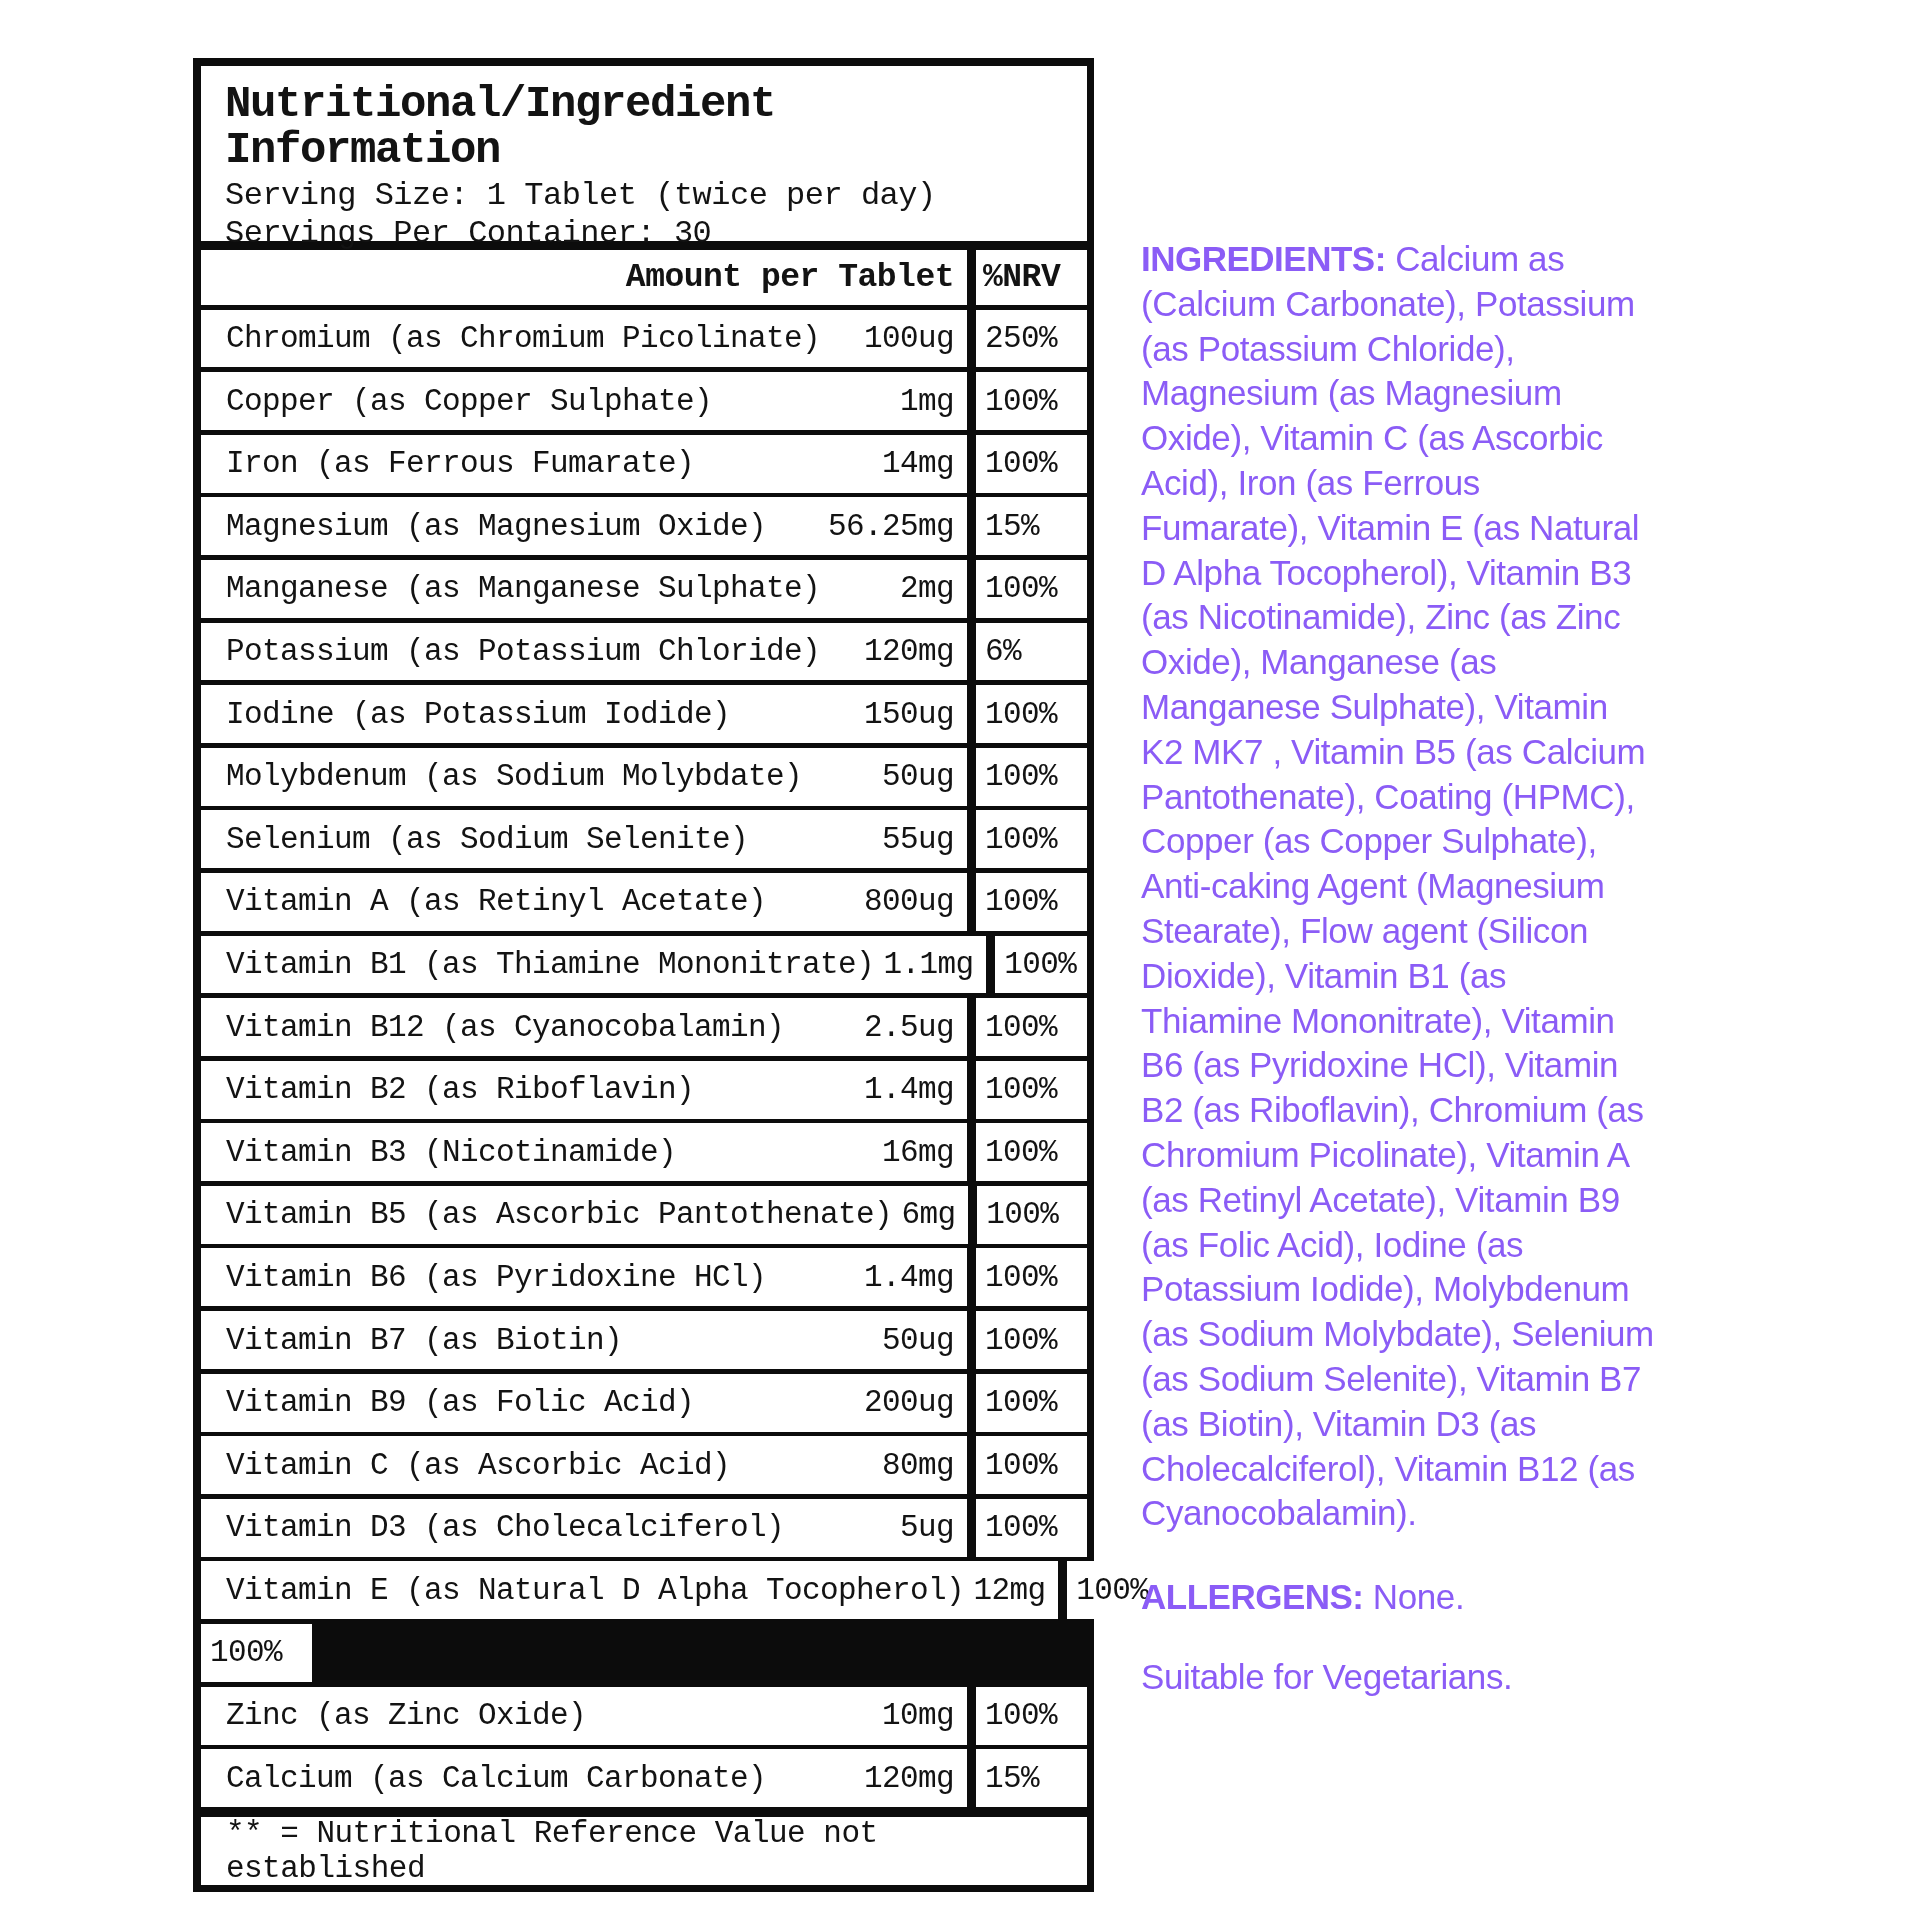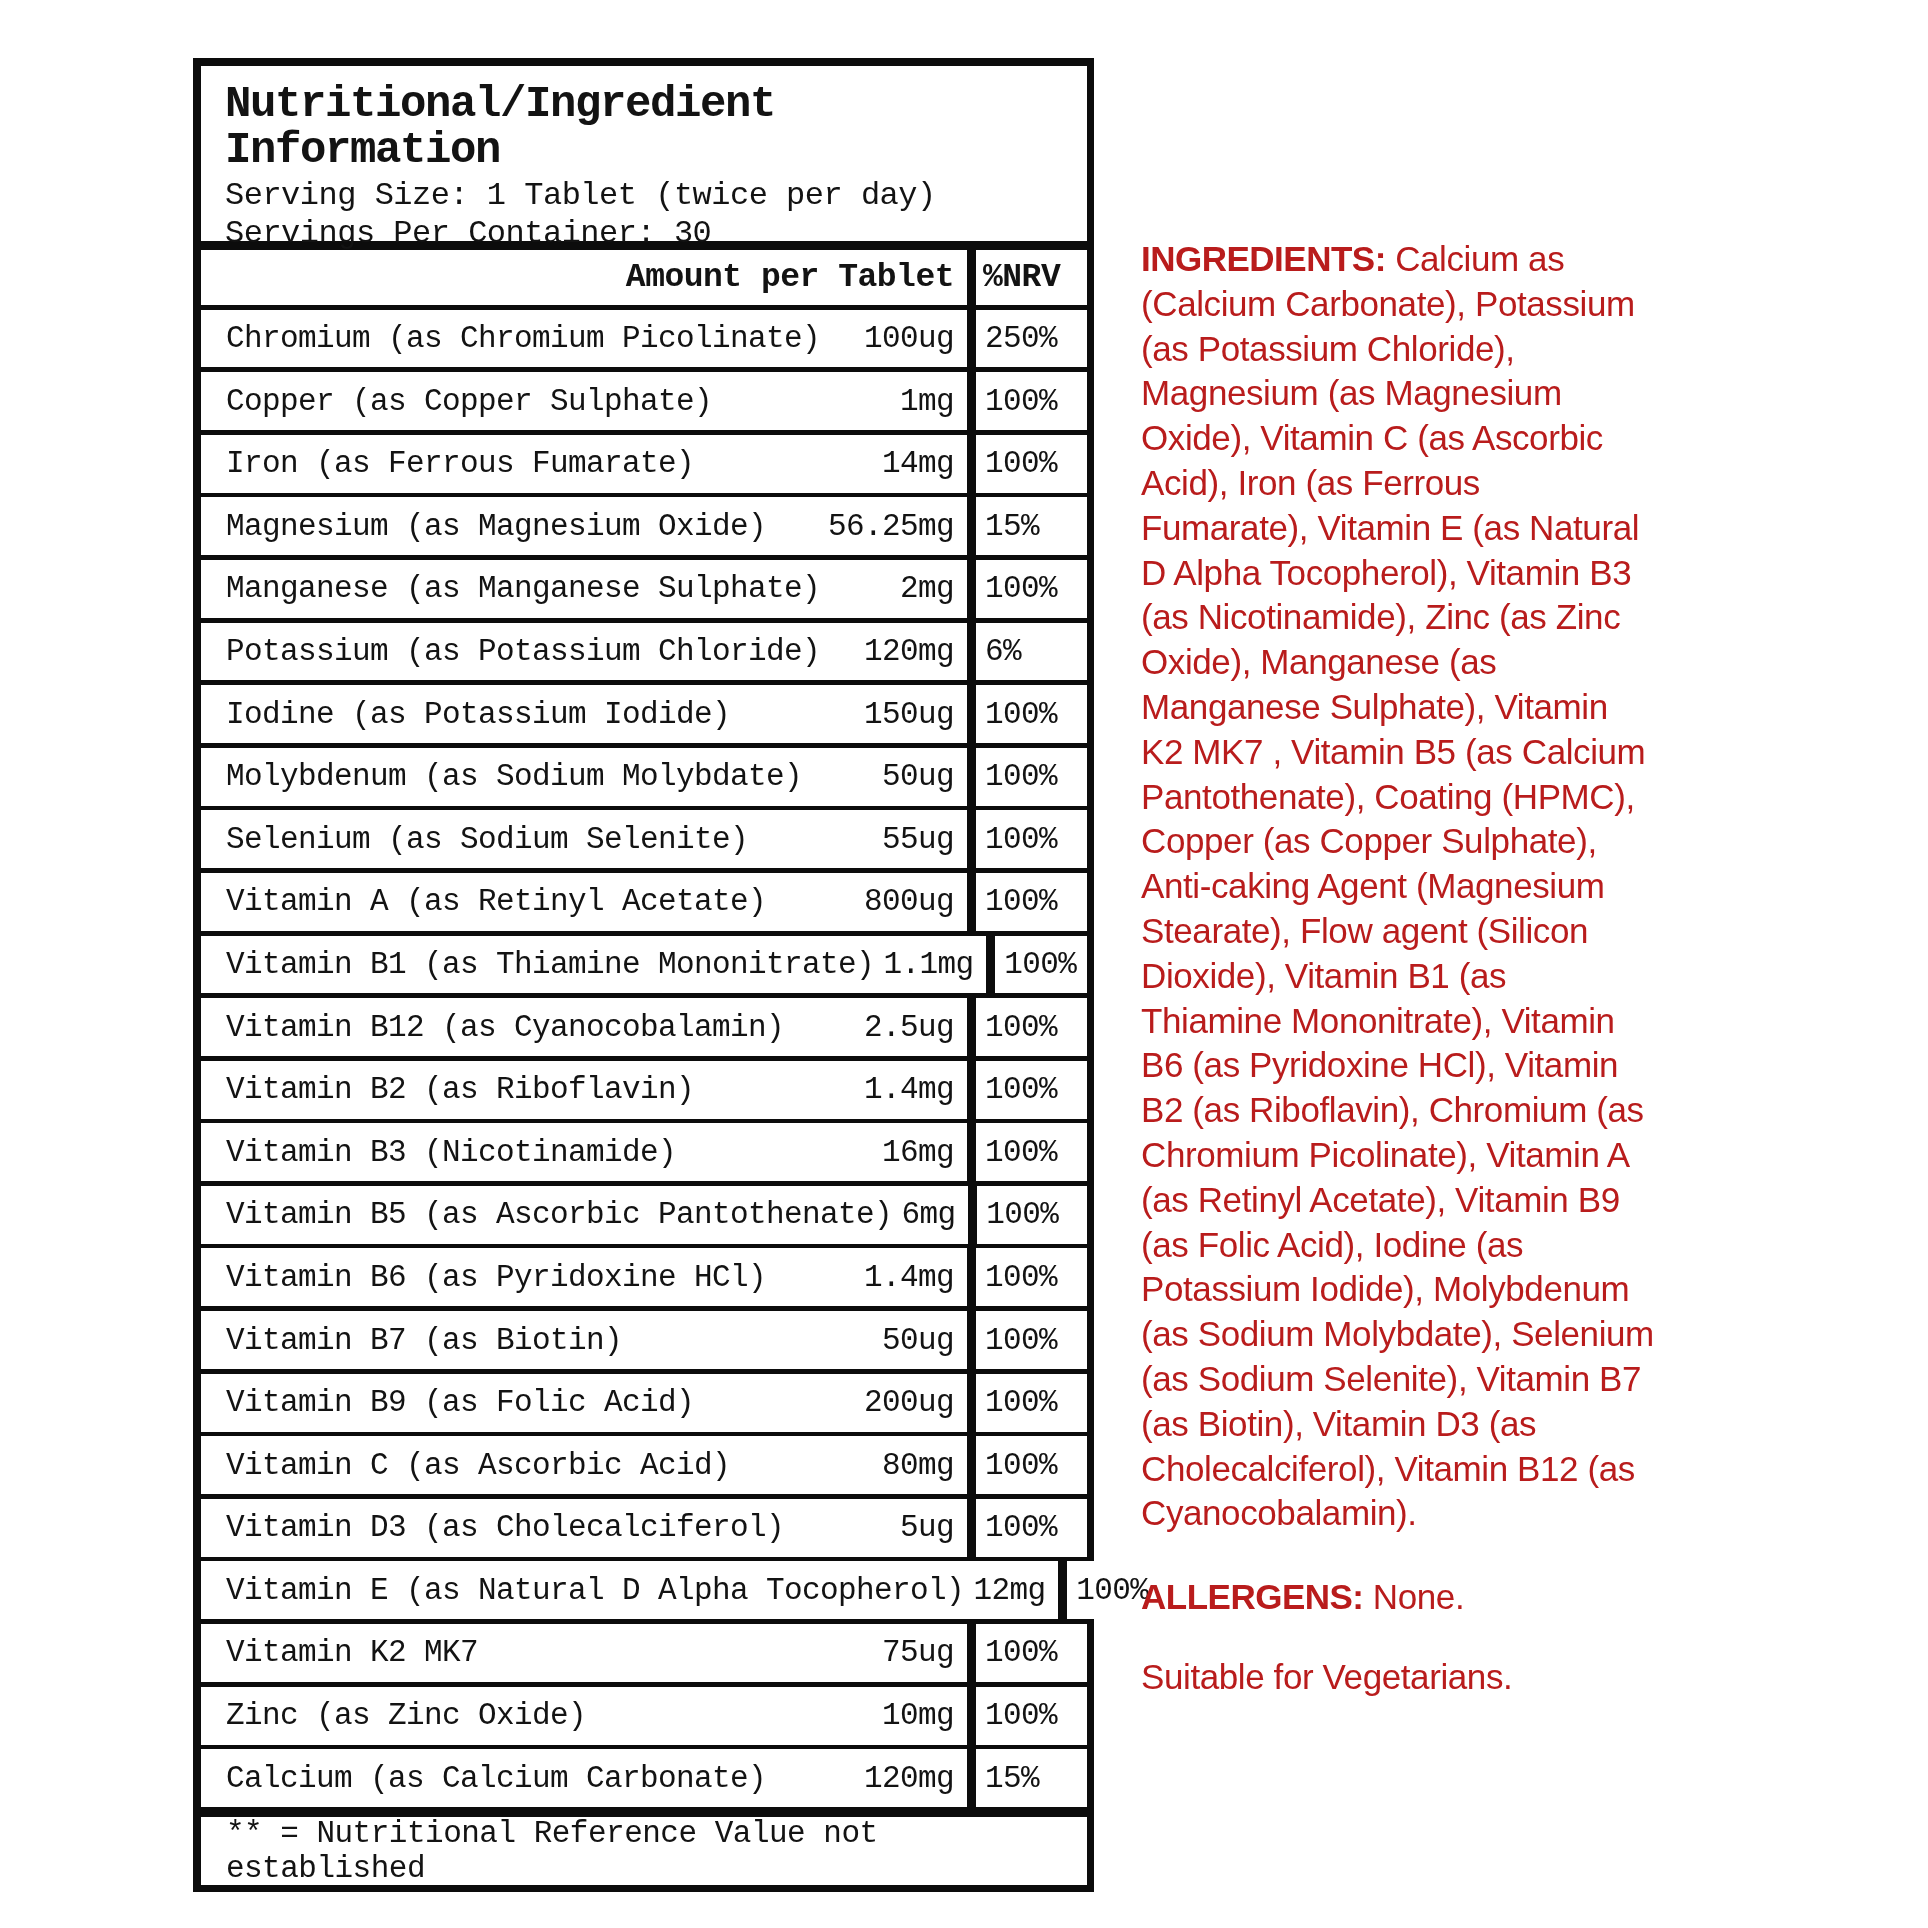--- a/index.html
+++ b/index.html
@@ -54,21 +54,21 @@
   .footer-box{
     margin-top:4.7px;height:68px;flex:none;
     display:flex;align-items:center;
     padding-left:25.4px;
     font-size:31px;letter-spacing:-0.5px;
   }
 
   
   .ingredients{
     position:absolute;left:1141px;top:237px;width:513px;
-    color:#b91c1c;
+    color:#8b5cf6;
   }
   .ing-para{
     margin:0;
     font-size:35px;line-height:1.28;letter-spacing:-0.4px;
     font-weight:400;
   }
   .ing-para b,.allergens b{font-weight:700;letter-spacing:-0.5px;}
   .allergens{margin:41px 0 0 0;font-size:35px;letter-spacing:-0.4px;}
   .veg{margin:40px 0 0 0;font-size:35px;letter-spacing:-0.4px;}
 </style>
@@ -231,24 +231,20 @@
     <div class="cell nrv-cell">100%</div>
   </div>
       <div class="row data-row">
     <div class="cell name-cell">
       <span class="nutrient">Vitamin E (as Natural D Alpha Tocopherol)</span>
       <span class="amount">12mg</span>
     </div>
     <div class="cell nrv-cell">100%</div>
   </div>
       <div class="row data-row">
-    <div class="cell name-cell">
-      <span class="nutrient">Vitamin K2 MK7</span>
-      <span class="amount">75ug</span>
-    </div>
     <div class="cell nrv-cell">100%</div>
   </div>
       <div class="row data-row">
     <div class="cell name-cell">
       <span class="nutrient">Zinc (as Zinc Oxide)</span>
       <span class="amount">10mg</span>
     </div>
     <div class="cell nrv-cell">100%</div>
   </div>
       <div class="row data-row">

